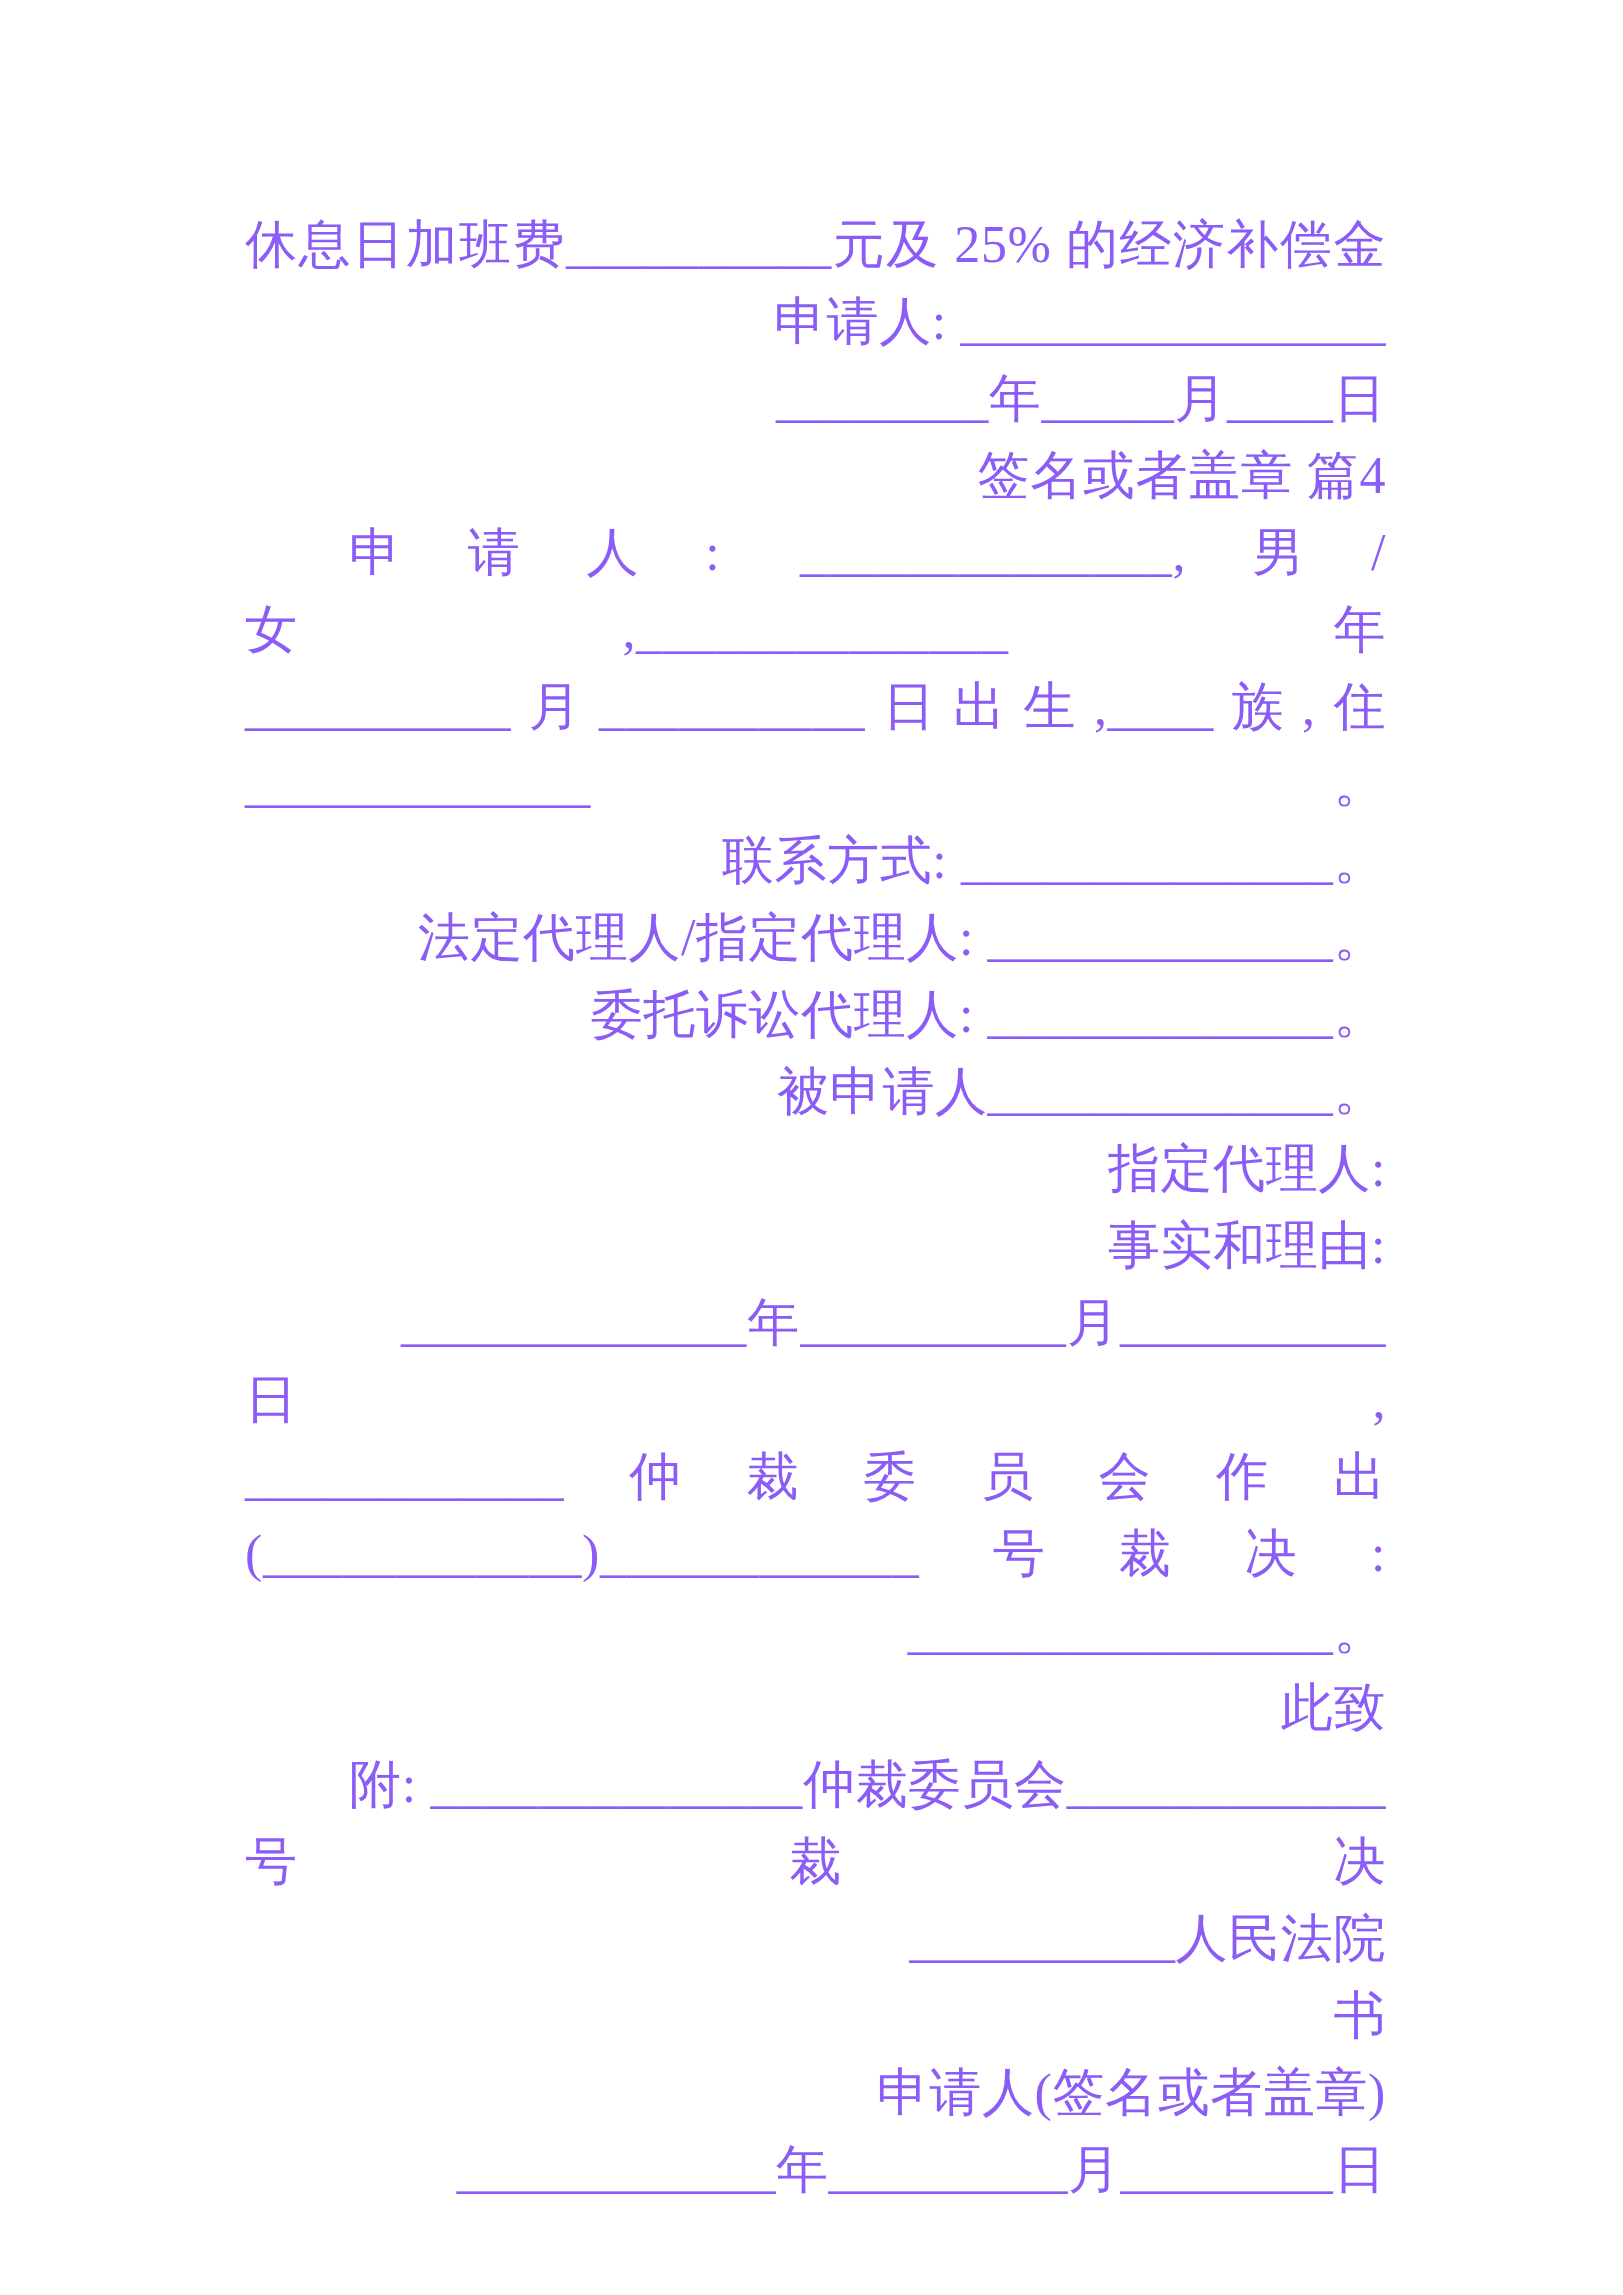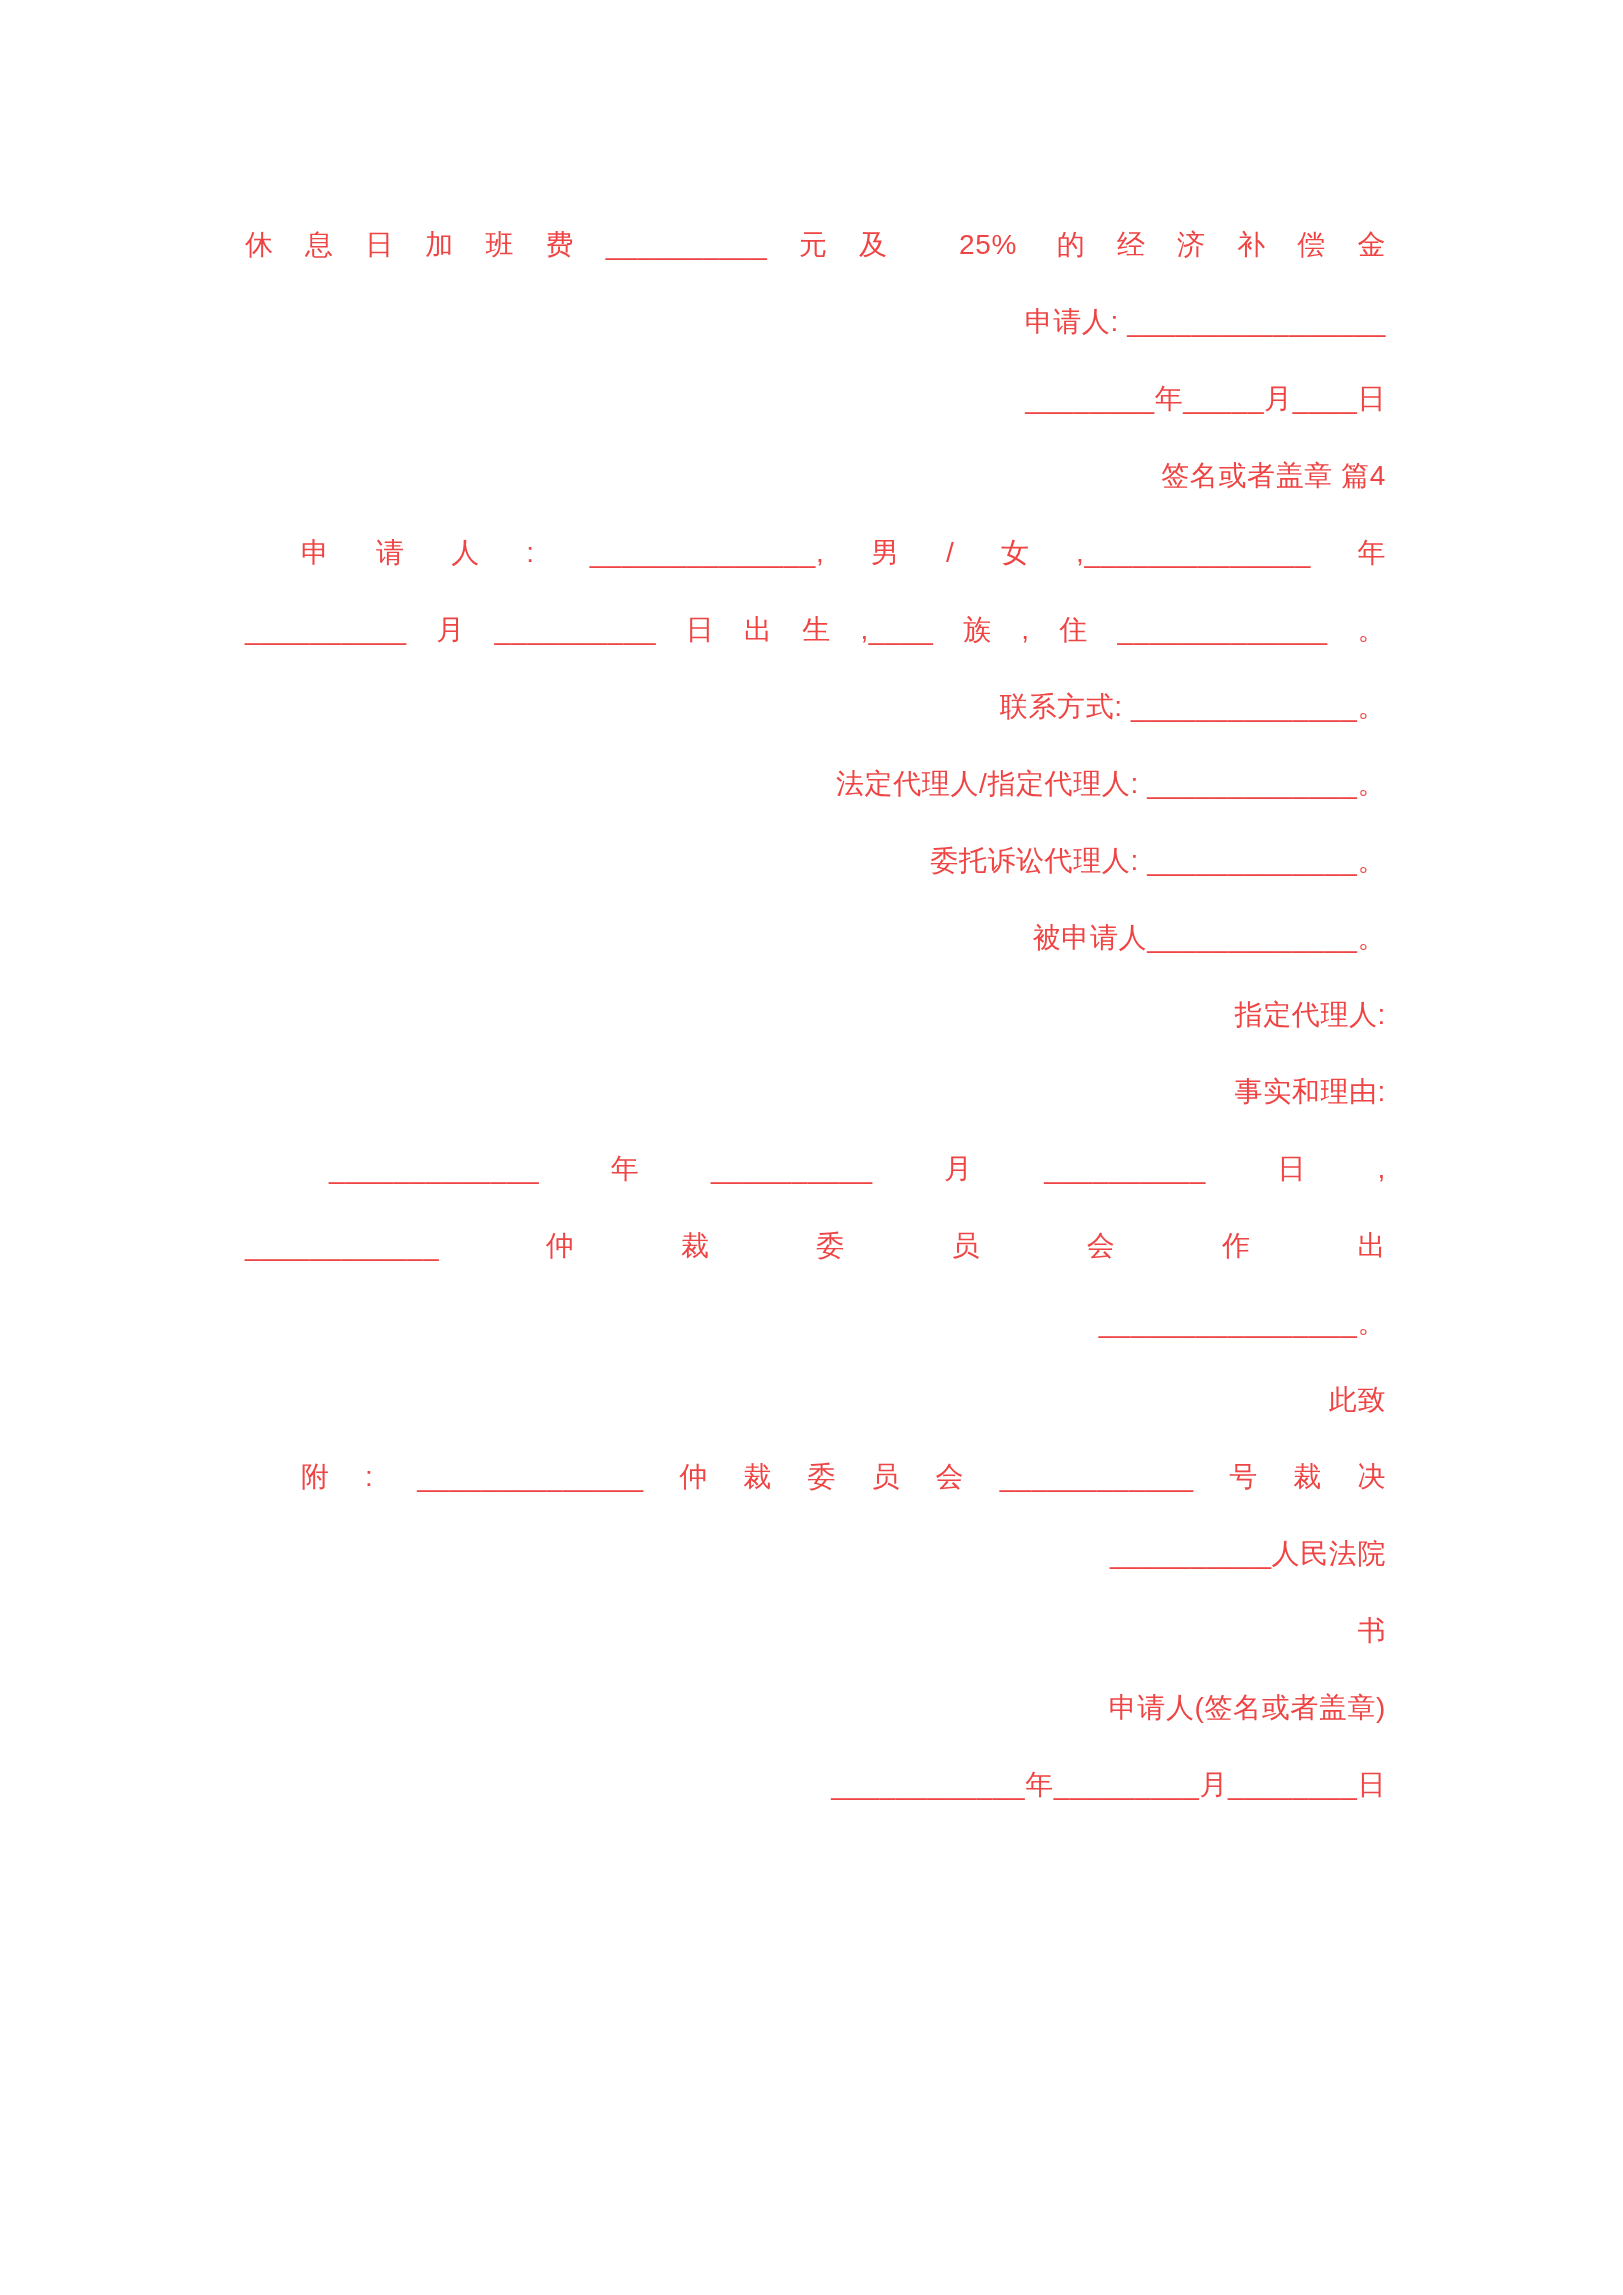--- a/index.html
+++ b/index.html
@@ -19,24 +19,24 @@
     top: 0;
     width: 1623px;
     height: 2295px;
     background: #ffffff;
   }
   .content {
     position: absolute;
     left: 245px;
     top: 206px;
     width: 1141px;
-    font-family: Liberation Sans, sans-serif;
-    font-size: 28px;
+    font-family: Liberation Serif, serif;
+    font-size: 52px;
     line-height: 77px;
-    color: #ef4444;
+    color: #8b5cf6;
     letter-spacing: 0.6px;
   }
   .line {
     min-height: 77px;
     text-align: right;
     word-break: keep-all;
     white-space: normal;
   }
   .line.justify {
     text-align: justify;
@@ -57,20 +57,21 @@
       <div class="line justify indent-2">申请人: ______________,男/女,______________年</div>
       <div class="line justify">__________月__________日出生,____族,住_____________。</div>
       <div class="line">联系方式: ______________。</div>
       <div class="line indent-2">法定代理人/指定代理人: _____________。</div>
       <div class="line indent-2">委托诉讼代理人: _____________。</div>
       <div class="line indent-2">被申请人_____________。</div>
       <div class="line indent-2">指定代理人:</div>
       <div class="line indent-2">事实和理由:</div>
       <div class="line justify indent-3">_____________年__________月__________日,</div>
       <div class="line justify">____________仲裁委员会作出</div>
+      <div class="line justify">(____________)____________号裁决:</div>
       <div class="line">________________。</div>
       <div class="line indent-2">此致</div>
       <div class="line justify indent-2">附: ______________仲裁委员会____________号裁决</div>
       <div class="line indent-2">__________人民法院</div>
       <div class="line">书</div>
       <div class="line indent-2">申请人(签名或者盖章)</div>
       <div class="line indent-2">____________年_________月________日</div>
     </div>
 </div>
 

